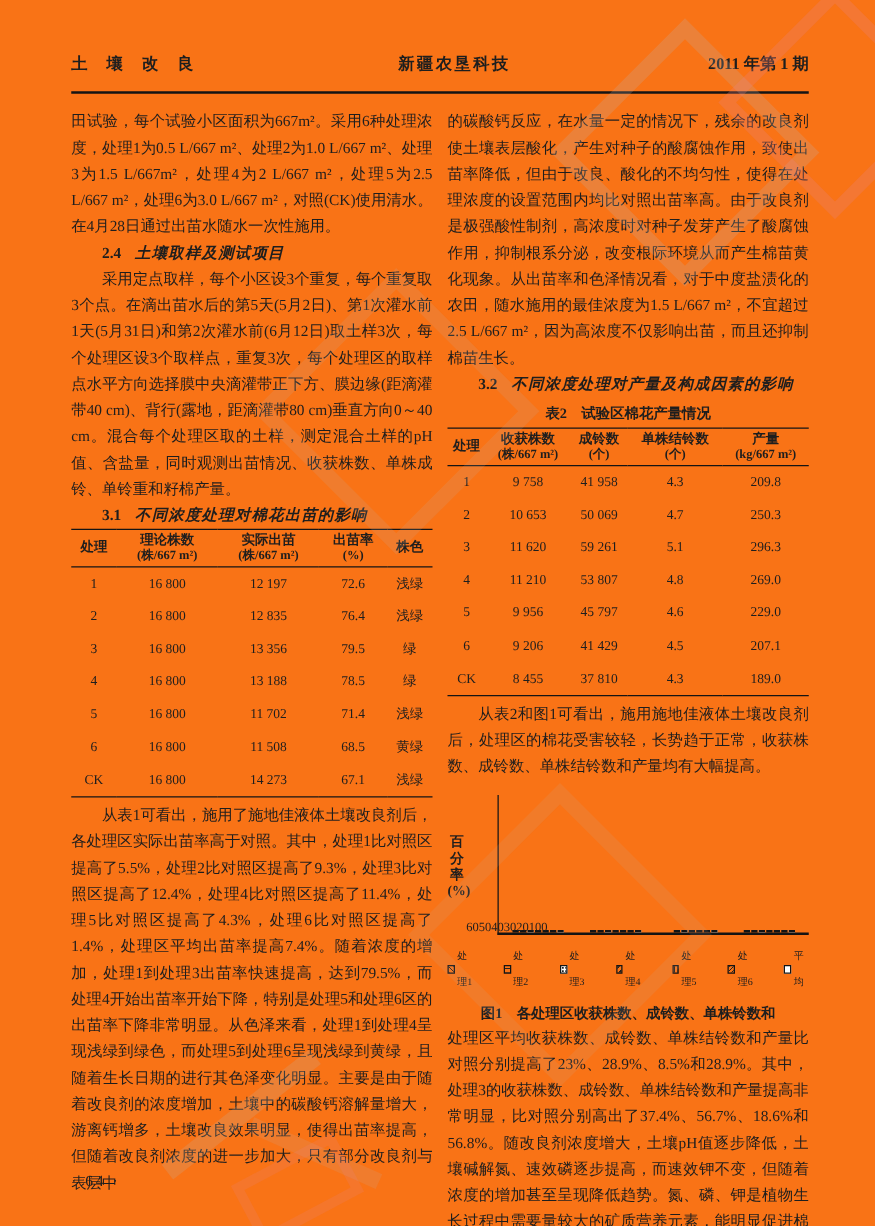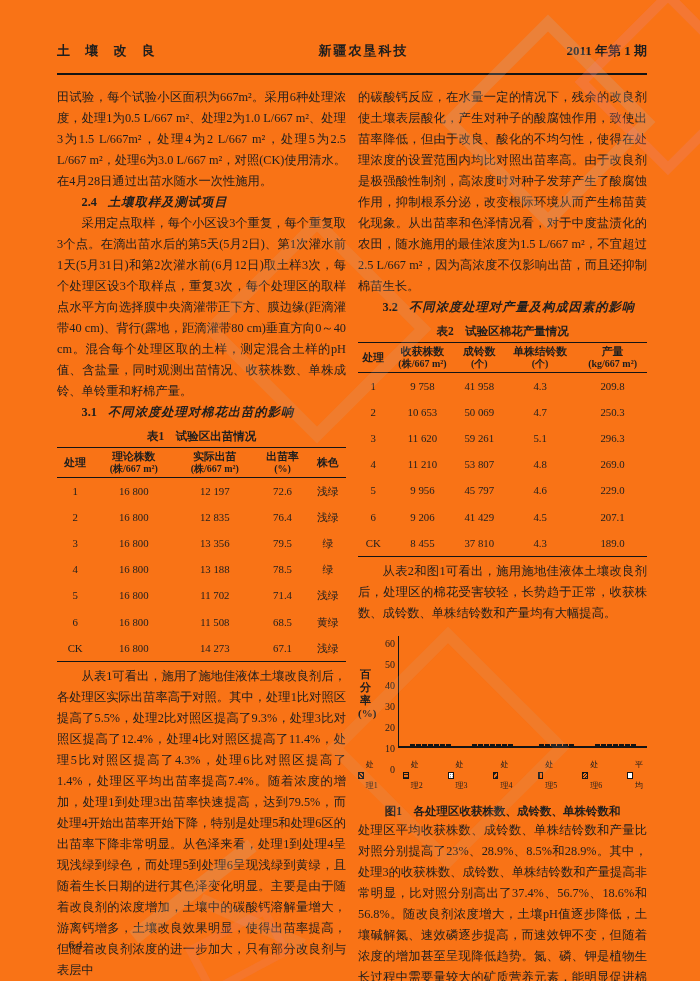--- a/index.html
+++ b/index.html
@@ -26,21 +26,21 @@
   thead tr{border-top:1.6px solid #141414;border-bottom:1px solid #141414;}
   tbody{border-bottom:1.6px solid #141414;}
   th{font-weight:bold;padding:2px 0 2px;line-height:12.5px;text-align:center;}
   th .unit{font-weight:bold;font-size:10px;}
   td{text-align:center;padding:2.6px 0;}
   
   .figure{margin-top:4px;}
   .chart-row{display:flex;align-items:flex-end;}
   .ylabel{width:15px;font-size:11px;font-weight:bold;line-height:13px;text-align:center;
           margin-bottom:28px;}
-  .yticks{width:22px;height:120px;display:flex;flex-direction:column;justify-content:space-between;
+  .yticks{width:22px;height:120px;display:flex;flex-direction:row;justify-content:space-between;
           align-items:flex-end;font-size:10px;padding-right:3px;transform:translateY(5px);}
   .plot{flex:1;height:110px;border-left:1.6px solid #141414;border-bottom:2px solid #141414;
         display:flex;align-items:flex-end;padding:0 1px;}
   .group{flex:1;display:flex;align-items:flex-end;justify-content:center;gap:1px;}
   .bar{width:5px;box-sizing:border-box;border:0.8px solid #141414;background:#fff;}
   .pat0{background:repeating-linear-gradient(45deg,#222 0,#222 0.8px,transparent 0.8px,transparent 2.8px);}
   .pat1{background:repeating-linear-gradient(0deg,#222 0,#222 0.8px,transparent 0.8px,transparent 3px);}
   .pat2{background-image:radial-gradient(#222 0.7px,transparent 0.8px);background-size:2.6px 2.6px;background-color:#fff;}
   .pat3{background:repeating-linear-gradient(135deg,#222 0,#222 1.6px,transparent 1.6px,transparent 4px);}
   .pat4{background:repeating-linear-gradient(90deg,#222 0,#222 0.8px,transparent 0.8px,transparent 2.8px);}
@@ -84,21 +84,20 @@
   </div>
   <div class="hdr-rule"></div>
 
   <div class="columns">
 
     <div class="col">
       <p class="cont">田试验，每个试验小区面积为667m²。采用6种处理浓度，处理1为0.5 L/667 m²、处理2为1.0 L/667 m²、处理3为1.5 L/667m²，处理4为2 L/667 m²，处理5为2.5 L/667 m²，处理6为3.0 L/667 m²，对照(CK)使用清水。在4月28日通过出苗水随水一次性施用。</p>
       <p class="sec-h"><span class="num">2.4</span><span class="t">土壤取样及测试项目</span></p>
       <p>采用定点取样，每个小区设3个重复，每个重复取3个点。在滴出苗水后的第5天(5月2日)、第1次灌水前1天(5月31日)和第2次灌水前(6月12日)取土样3次，每个处理区设3个取样点，重复3次，每个处理区的取样点水平方向选择膜中央滴灌带正下方、膜边缘(距滴灌带40 cm)、背行(露地，距滴灌带80 cm)垂直方向0～40 cm。混合每个处理区取的土样，测定混合土样的pH值、含盐量，同时观测出苗情况、收获株数、单株成铃、单铃重和籽棉产量。</p>
       <p class="sec-h"><span class="num">3.1</span><span class="t">不同浓度处理对棉花出苗的影响</span></p>
-      <div class="tbl-caption">表1　试验区出苗情况</div>
       <table>
           <thead>
             <tr>
               <th>
                 <div>处理</div>
               </th>
               <th>
                 <div>理论株数</div>
                 <div class="unit">(株/667 m²)</div>
               </th>

